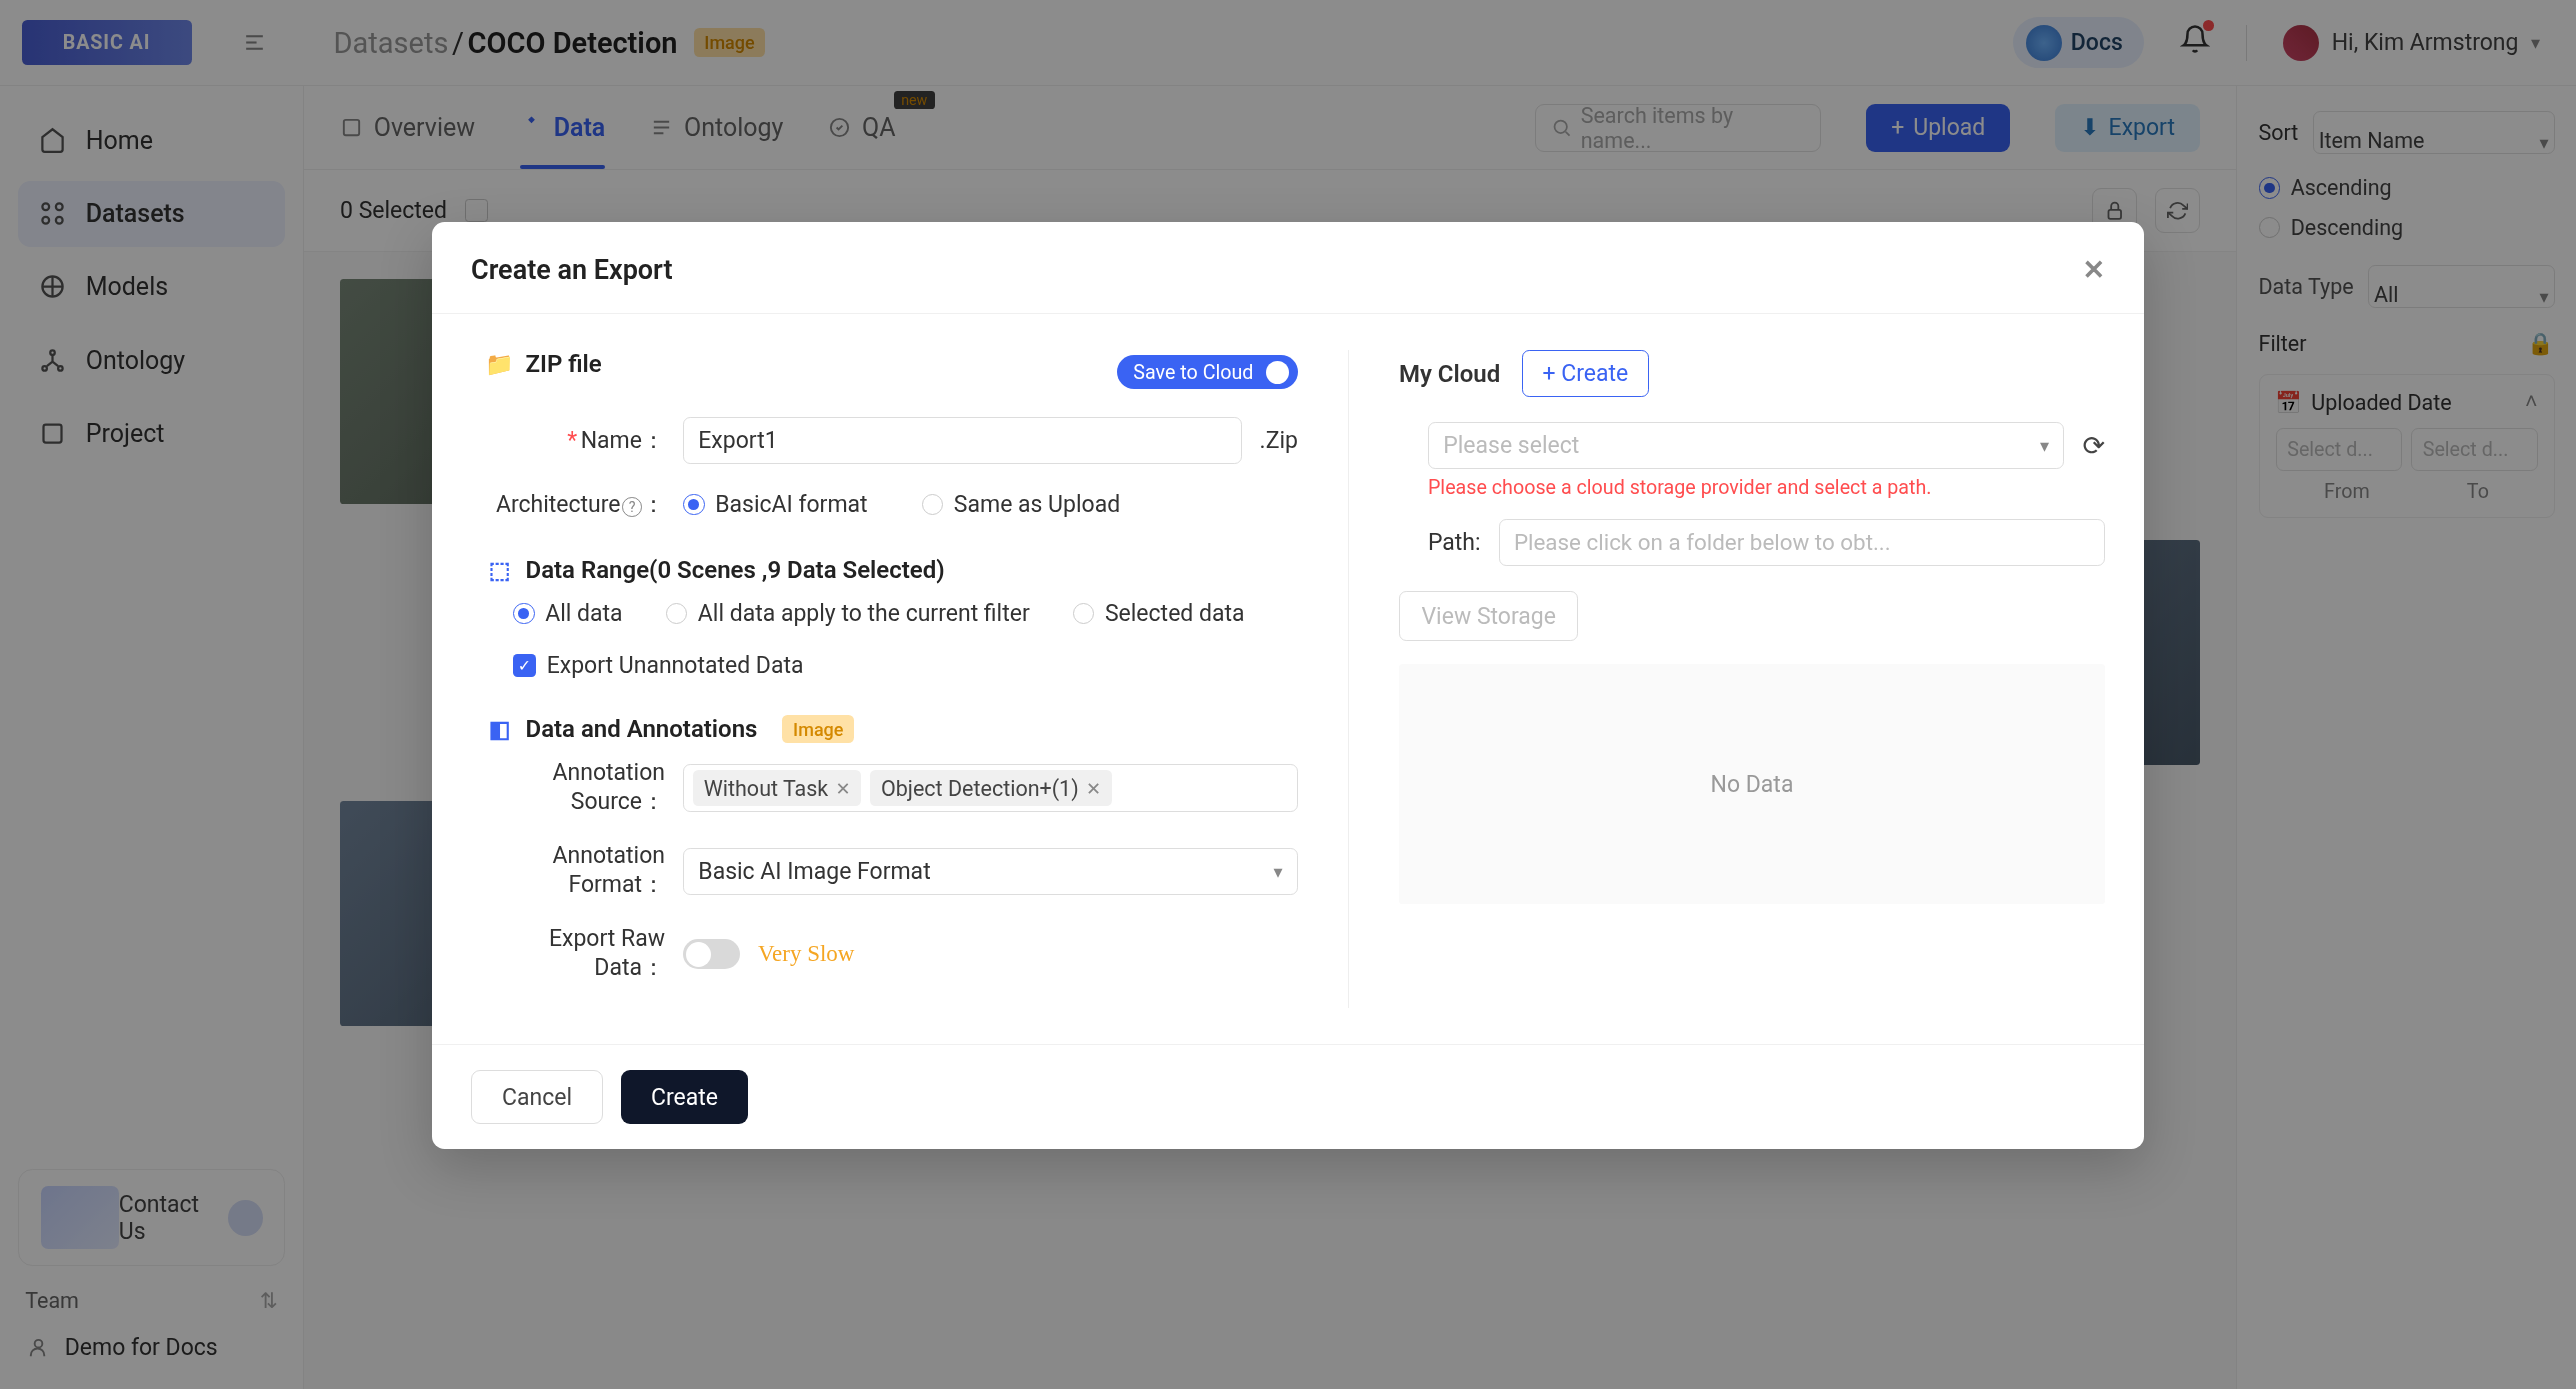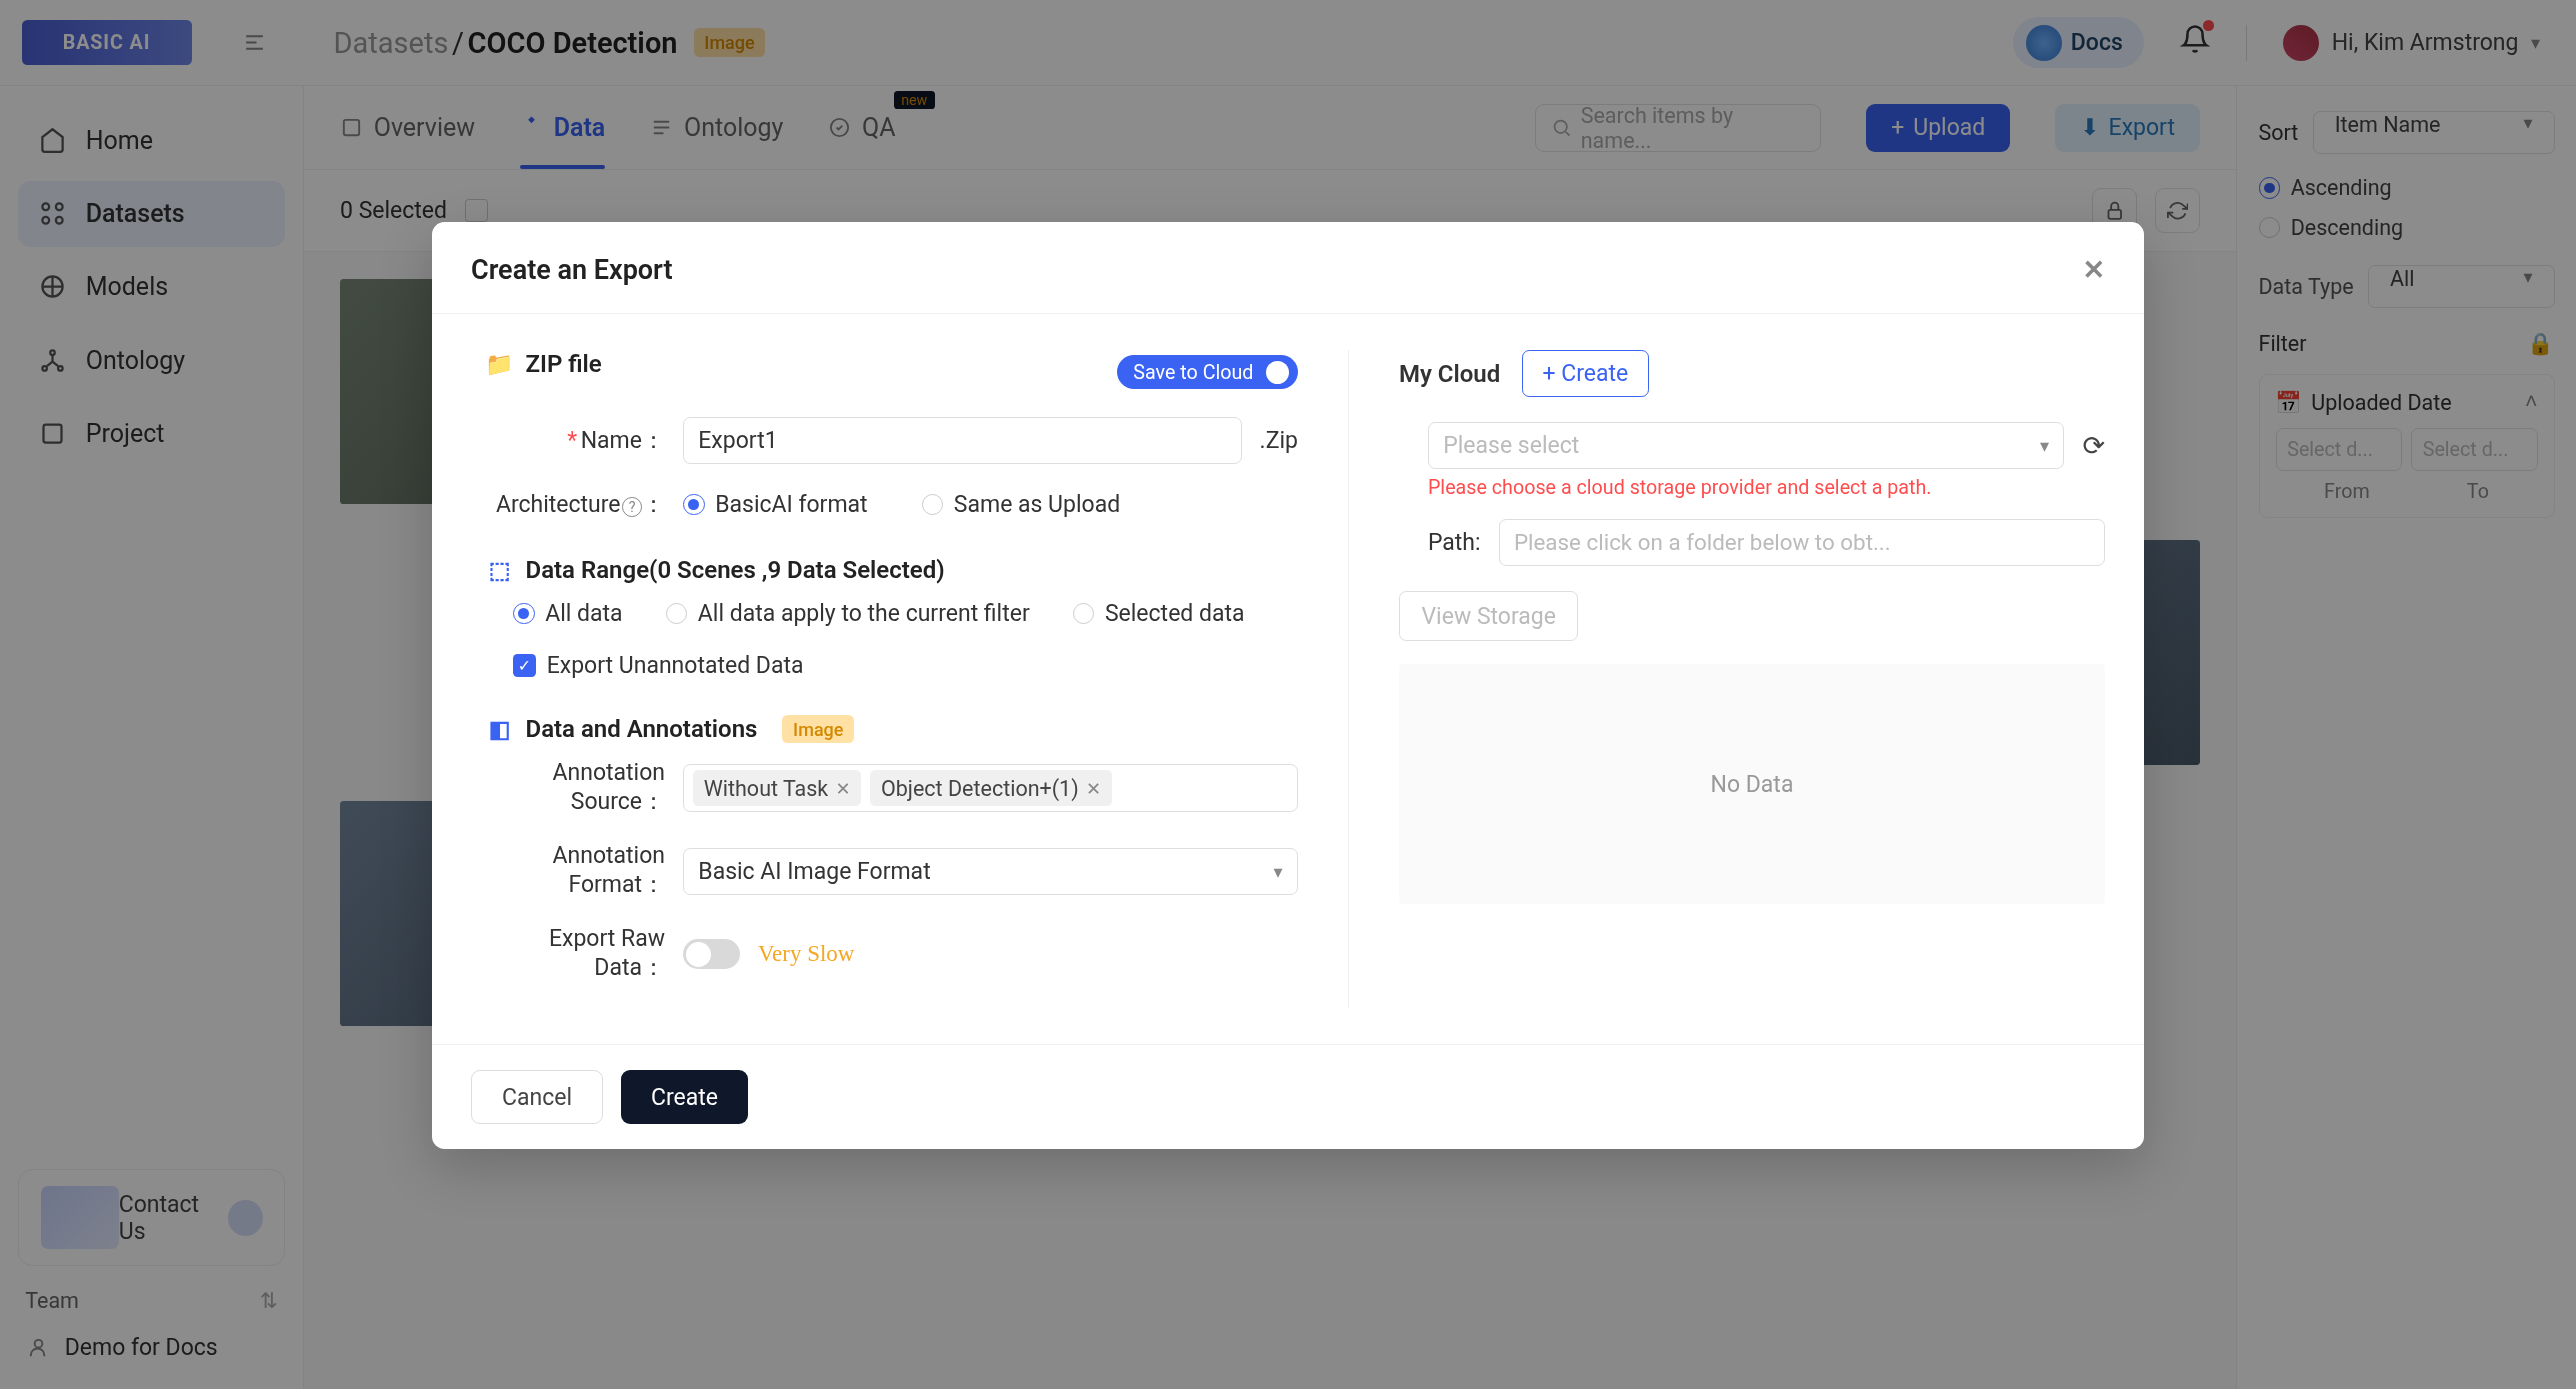--- a/index.html
+++ b/index.html
@@ -33,40 +33,40 @@
 .team-row { display:flex; align-items:center; justify-content:space-between; padding:21.5px 7.2px 14.3px; font-size:21.5px; color:#666;}
 .team-name { display:flex; align-items:center; gap:12.5px; padding:7.2px; font-size:23px; color:#333;}
 .team-name .ticon{ width:27px; height:27px; display:flex; align-items:center; justify-content:center; color:#888;}
 
 
 .main { position:absolute; top:86px; left:304px; right:340px; bottom:0; background:#fafafa; }
 .tabs-bar { height:84px; background:#fff; border-bottom:0.9px solid #eee; display:flex; align-items:center; padding:0 36px; gap:45px;}
 .tab { display:flex; align-items:center; gap:10.7px; color:#666; font-size:25px; height:100%; position:relative; cursor:pointer;}
 .tab.active { color:#3a63f3; font-weight:600;}
 .tab.active::after { content:""; position:absolute; bottom:0; left:0; right:0; height:4.5px; background:#3a63f3; border-radius:2.7px;}
-.tab .new-badge { position:absolute; top:5.4px; right:-39px; font-size:14.3px; background:#0f172a; color:#d48900; padding:0.9px 7.2px; border-radius:3.6px;}
+.tab .new-badge { position:absolute; top:5.4px; right:-39px; font-size:14.3px; background:#404040; color:#d48900; padding:0.9px 7.2px; border-radius:3.6px;}
 .spacer { flex:1; }
 .search-box { width:286px; height:48px; border:0.9px solid #e2e2e2; border-radius:9px; display:flex; align-items:center; padding:0 14.3px; gap:9px; color:#aaa; font-size:21.5px; background:#fff;}
 .btn { height:48px; padding:0 25px; border-radius:9px; display:flex; align-items:center; gap:9px; font-size:23px; cursor:pointer; border:none;}
 .btn-primary { background:#3a63f3; color:#fff; }
 .btn-soft { background:#e2f3ff; color:#2a7abf; }
 
 .content-row { padding:18px 36px; display:flex; align-items:center; gap:18px; background:#fff; border-bottom:0.9px solid #f0f0f0;}
 .checkbox { width:23px; height:23px; border:1.8px solid #ccc; border-radius:3.6px; background:#fff;}
 .icon-btn { width:45px; height:45px; border:0.9px solid #e2e2e2; border-radius:9px; display:flex; align-items:center; justify-content:center; background:#fff; cursor:pointer;}
 
 .gallery { padding:27px 36px; display:flex; gap:36px; flex-wrap:wrap;}
 .card { width:367px; }
 .thumb { width:100%; height:225px; background:linear-gradient(135deg,#7a8a7a,#556055); border-radius:3.6px;}
 .thumb.b { background:linear-gradient(135deg,#7589a0,#4a5a6a);}
 
 
 .right-panel { position:absolute; top:86px; right:0; width:340px; bottom:0; background:#fff; border-left:0.9px solid #eee; padding:25px 21.5px; font-size:21.5px;}
 .sort-row { display:flex; align-items:center; gap:14.3px; margin-bottom:14.3px;}
-.select { flex:1; height:43px; border:0.9px solid #e2e2e2; border-radius:7.2px; display:flex; align-items:flex-start; justify-content:space-between; padding:0 21px; color:#444; background:#fff;}
+.select { flex:1; height:43px; border:0.9px solid #e2e2e2; border-radius:7.2px; display:flex; align-items:flex-end; justify-content:space-between; padding:0 5px; color:#444; background:#fff;}
 .radio-row { display:flex; align-items:center; gap:10.7px; padding:7.2px 0; color:#444;}
 .radio { width:21.5px; height:21.5px; border:1.8px solid #3a63f3; border-radius:50%; display:flex; align-items:center; justify-content:center;}
 .radio.checked::after { content:""; width:10.7px; height:10.7px; background:#3a63f3; border-radius:50%;}
 .radio.unchecked { border-color:#ccc;}
 .section-label { margin-top:18px; color:#555;}
 .filter-accordion { margin-top:18px; border:0.9px solid #eee; border-radius:9px; padding:14.3px 16px;}
 .date-inputs { display:flex; gap:9px; margin-top:12.5px;}
 .date-inputs .di { flex:1; height:43px; border:0.9px solid #e2e2e2; border-radius:7.2px; padding:0 10.7px; color:#bbb; font-size:19.7px; display:flex; align-items:center;}
 .from-to { display:flex; justify-content:space-around; margin-top:9px; color:#888; font-size:19.7px;}
 

